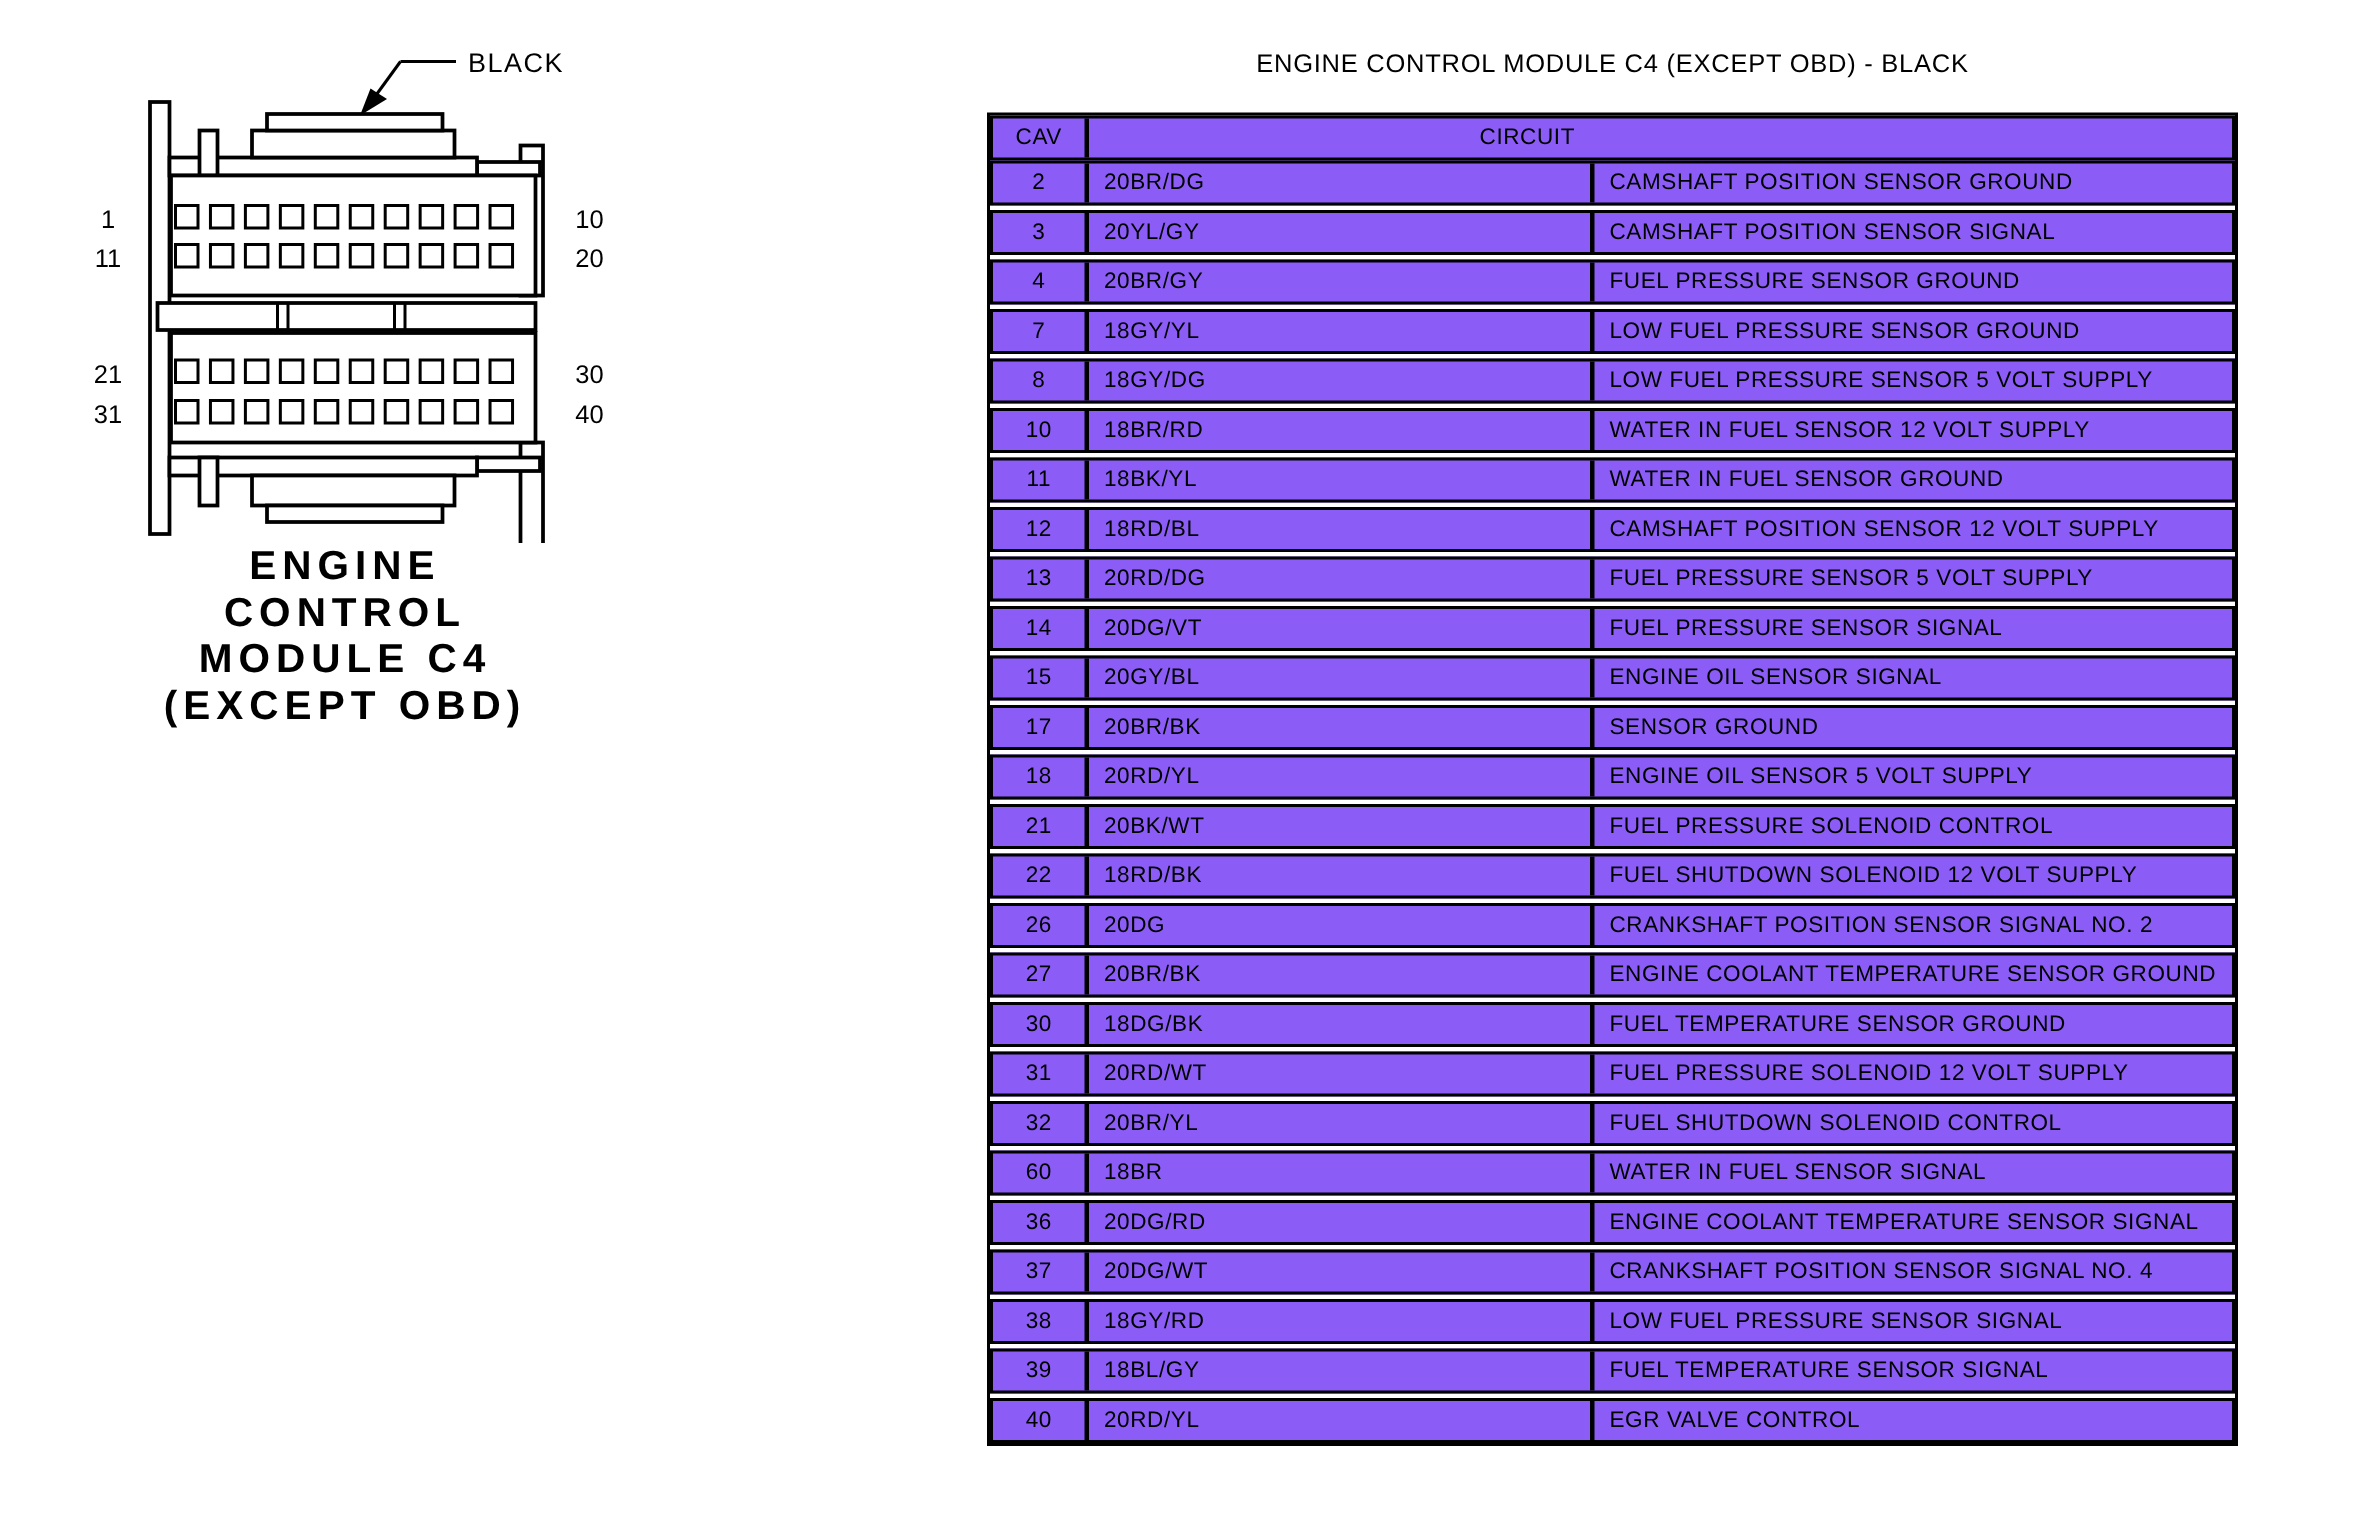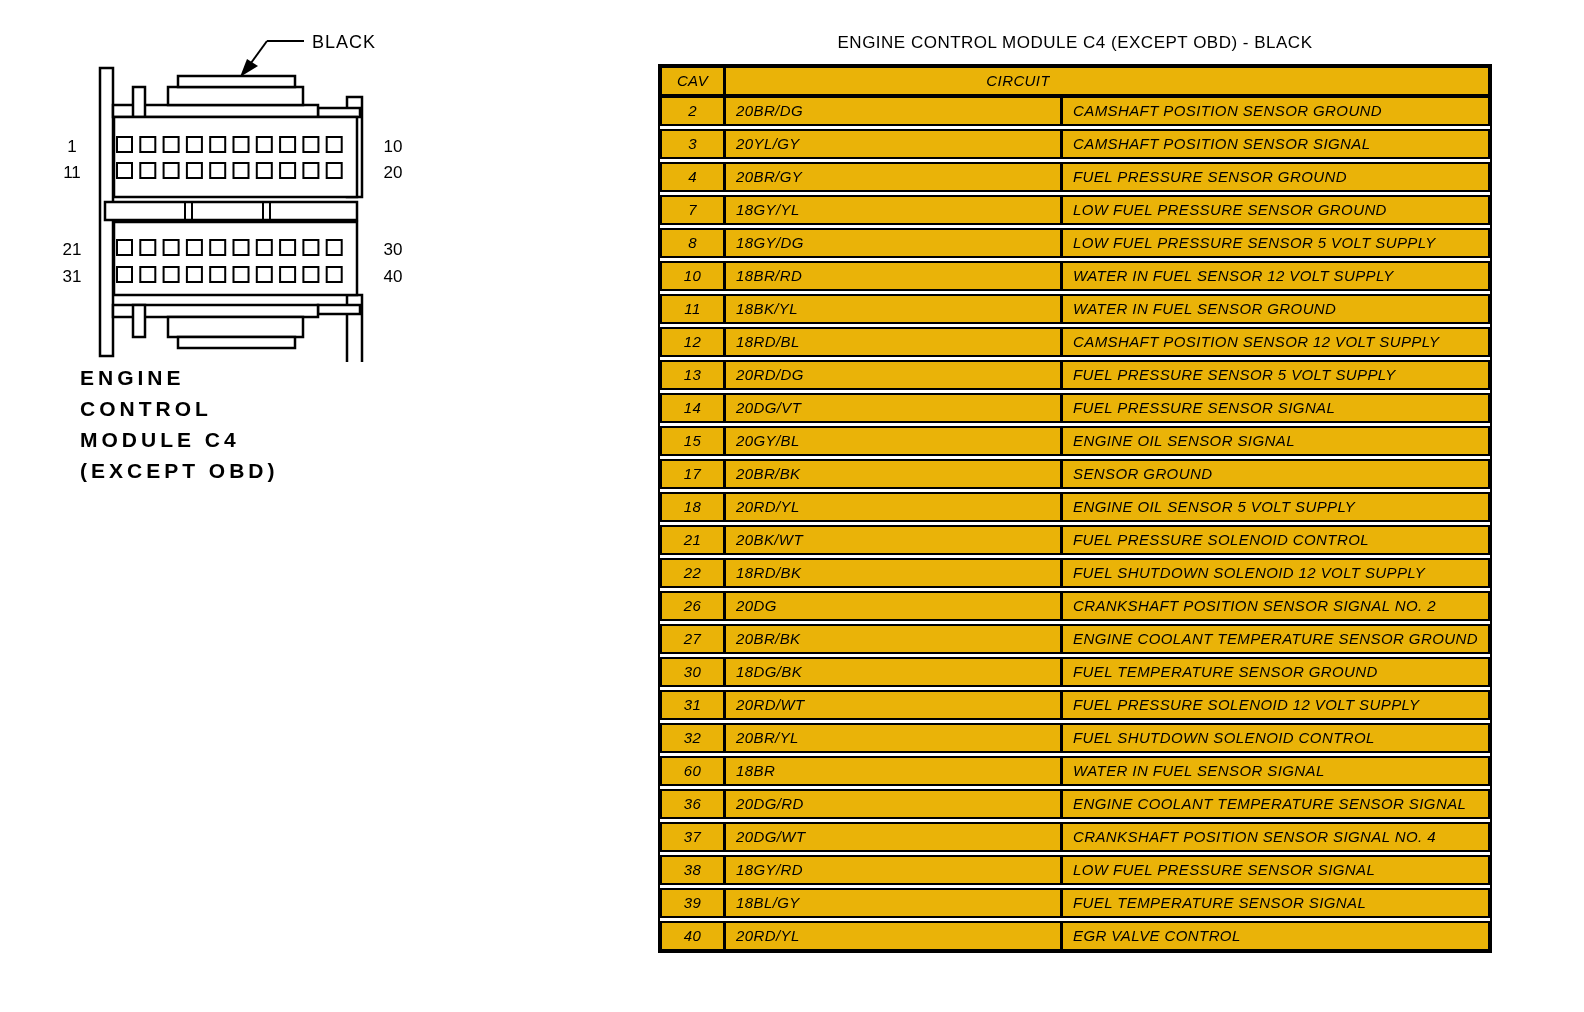--- a/index.html
+++ b/index.html
@@ -10,28 +10,28 @@
   }
   
   .connector-svg{position:absolute;left:60px;top:30px;}
   .ln{stroke:#000;stroke-width:2.5;fill:#fff;}
   .thin{stroke:#000;stroke-width:2;fill:none;}
   .pin{stroke:#000;stroke-width:2;fill:#fff;}
   .svg-num{font-family:"Liberation Sans",sans-serif;font-size:17px;fill:#000;}
   .svg-label{font-family:"Liberation Sans",sans-serif;font-size:18px;fill:#000;letter-spacing:1px;}
   
   .caption{
-    position:absolute;left:80px;top:362px;width:300px;text-align:left;
-    font-weight:bold;font-size:21px;letter-spacing:4px;line-height:31px;
+    position:absolute;left:80px;top:362px;width:300px;text-align:center;
+    font-weight:bold;font-size:27px;letter-spacing:4px;line-height:31px;
   }
   
   .table-wrap{position:absolute;left:658px;top:33px;width:834px;}
-  .table-title{text-align:center;font-size:17px;margin-bottom:11px;letter-spacing:0.5px;}
+  .table-title{text-align:center;font-size:17px;margin-bottom:22px;letter-spacing:0.5px;}
   .grid{border:2px solid #000;box-sizing:border-box;}
-  .trow{display:flex;border:2px solid #000;box-sizing:border-box;background:#eab308;font-style:italic;}
+  .trow{display:flex;border:2px solid #000;box-sizing:border-box;background:#8b5cf6;}
   .trow + .trow{margin-top:3px;}
   .cell{height:26px;line-height:26px;font-size:15px;white-space:nowrap;overflow:hidden;letter-spacing:0.4px;}
   .cell-cav{width:61px;text-align:center;flex:none;}
   .cell-circuit{width:324px;border-left:3px solid #000;padding-left:10px;box-sizing:content-box;flex:none;}
   .cell-function{flex:1;border-left:3px solid #000;padding-left:10px;}
   .hdr .cell-circuit,.hdr .cell-function{padding-left:0;text-align:right;}
 </style>
 </head>
 <body>
 

